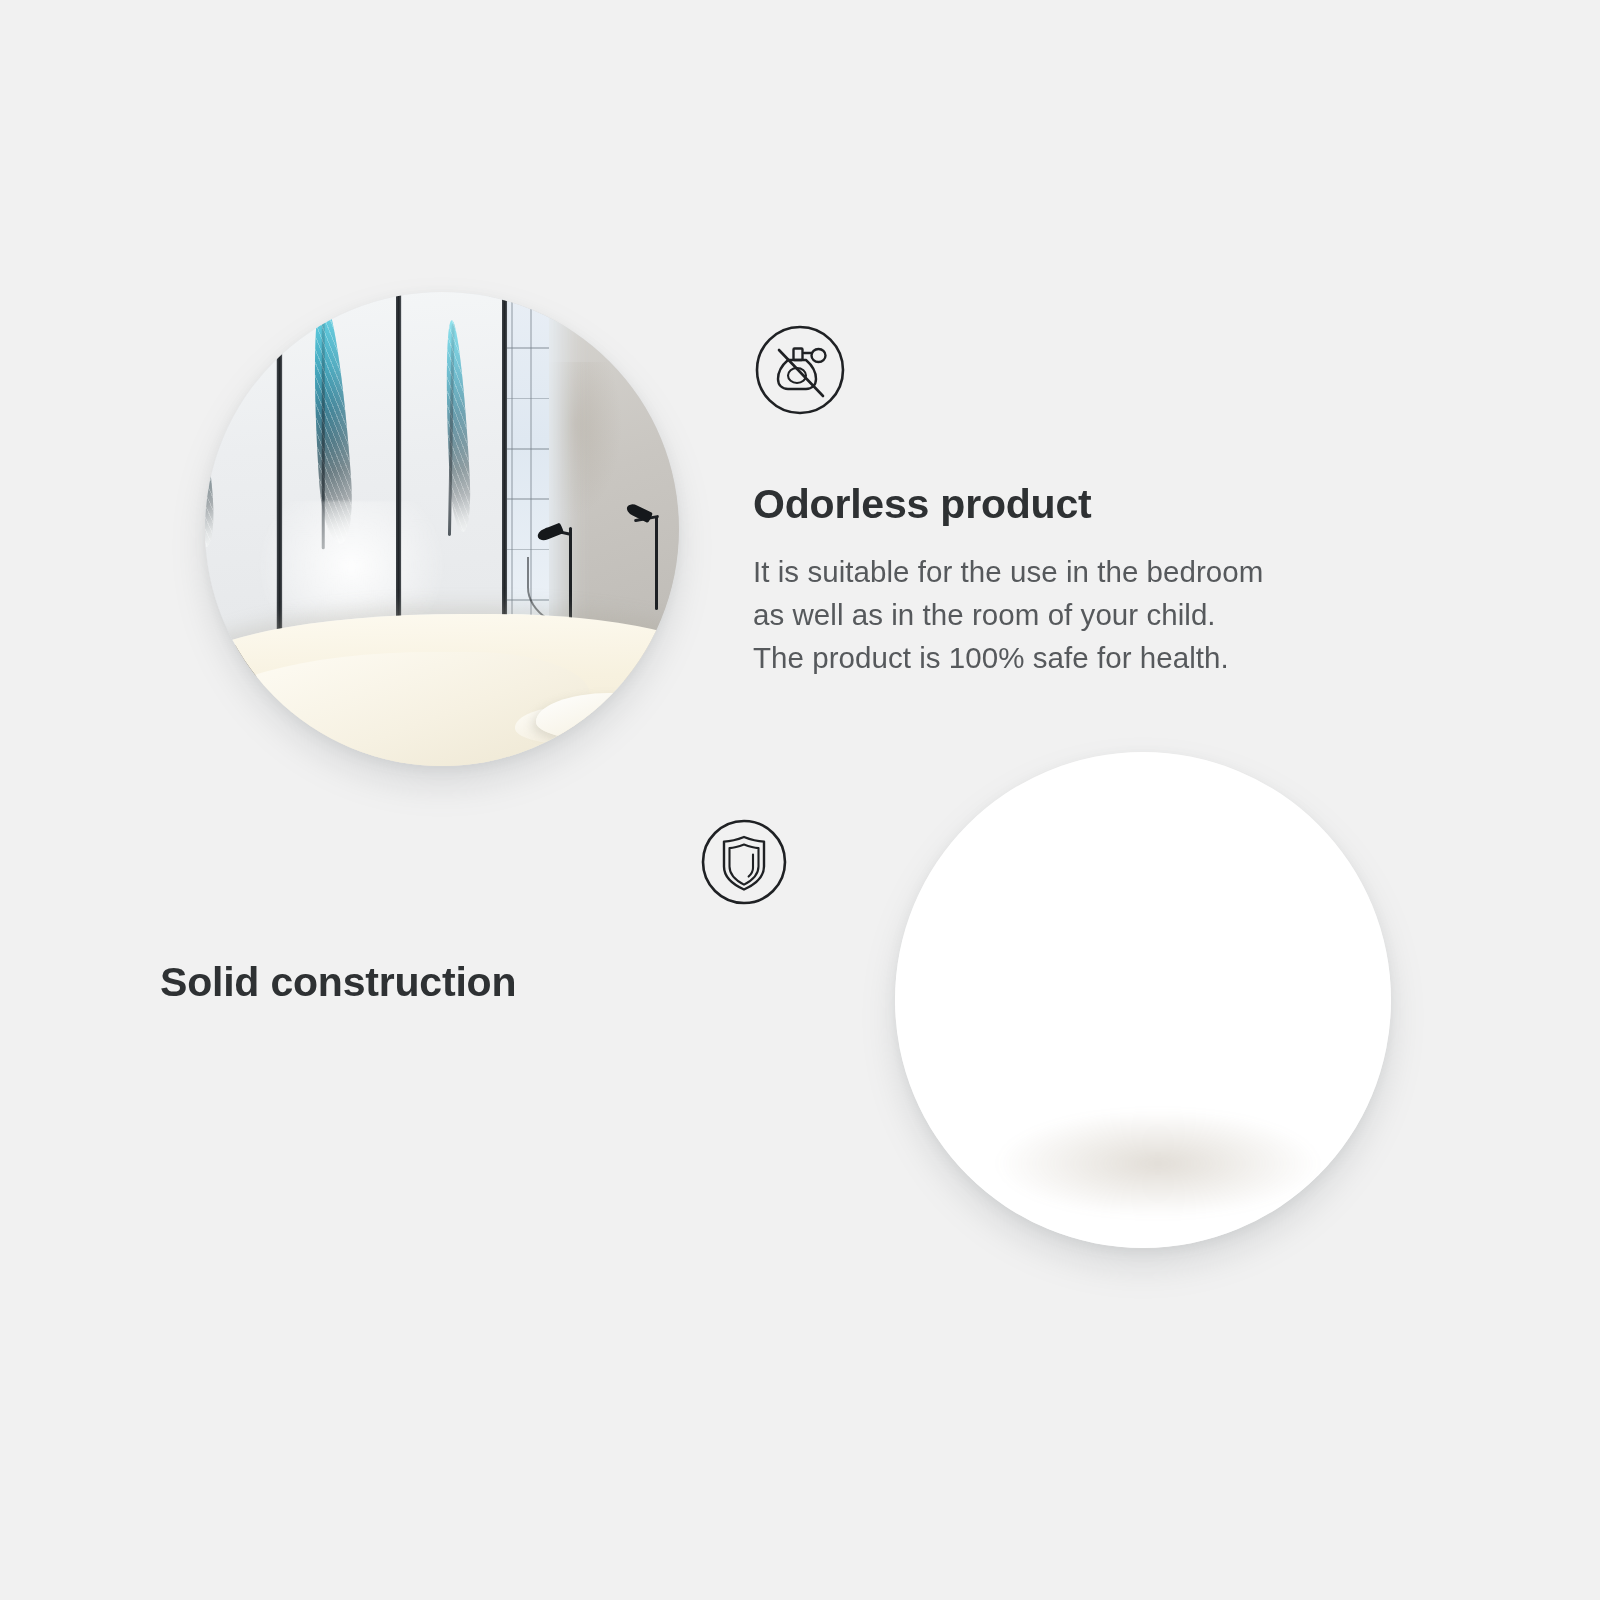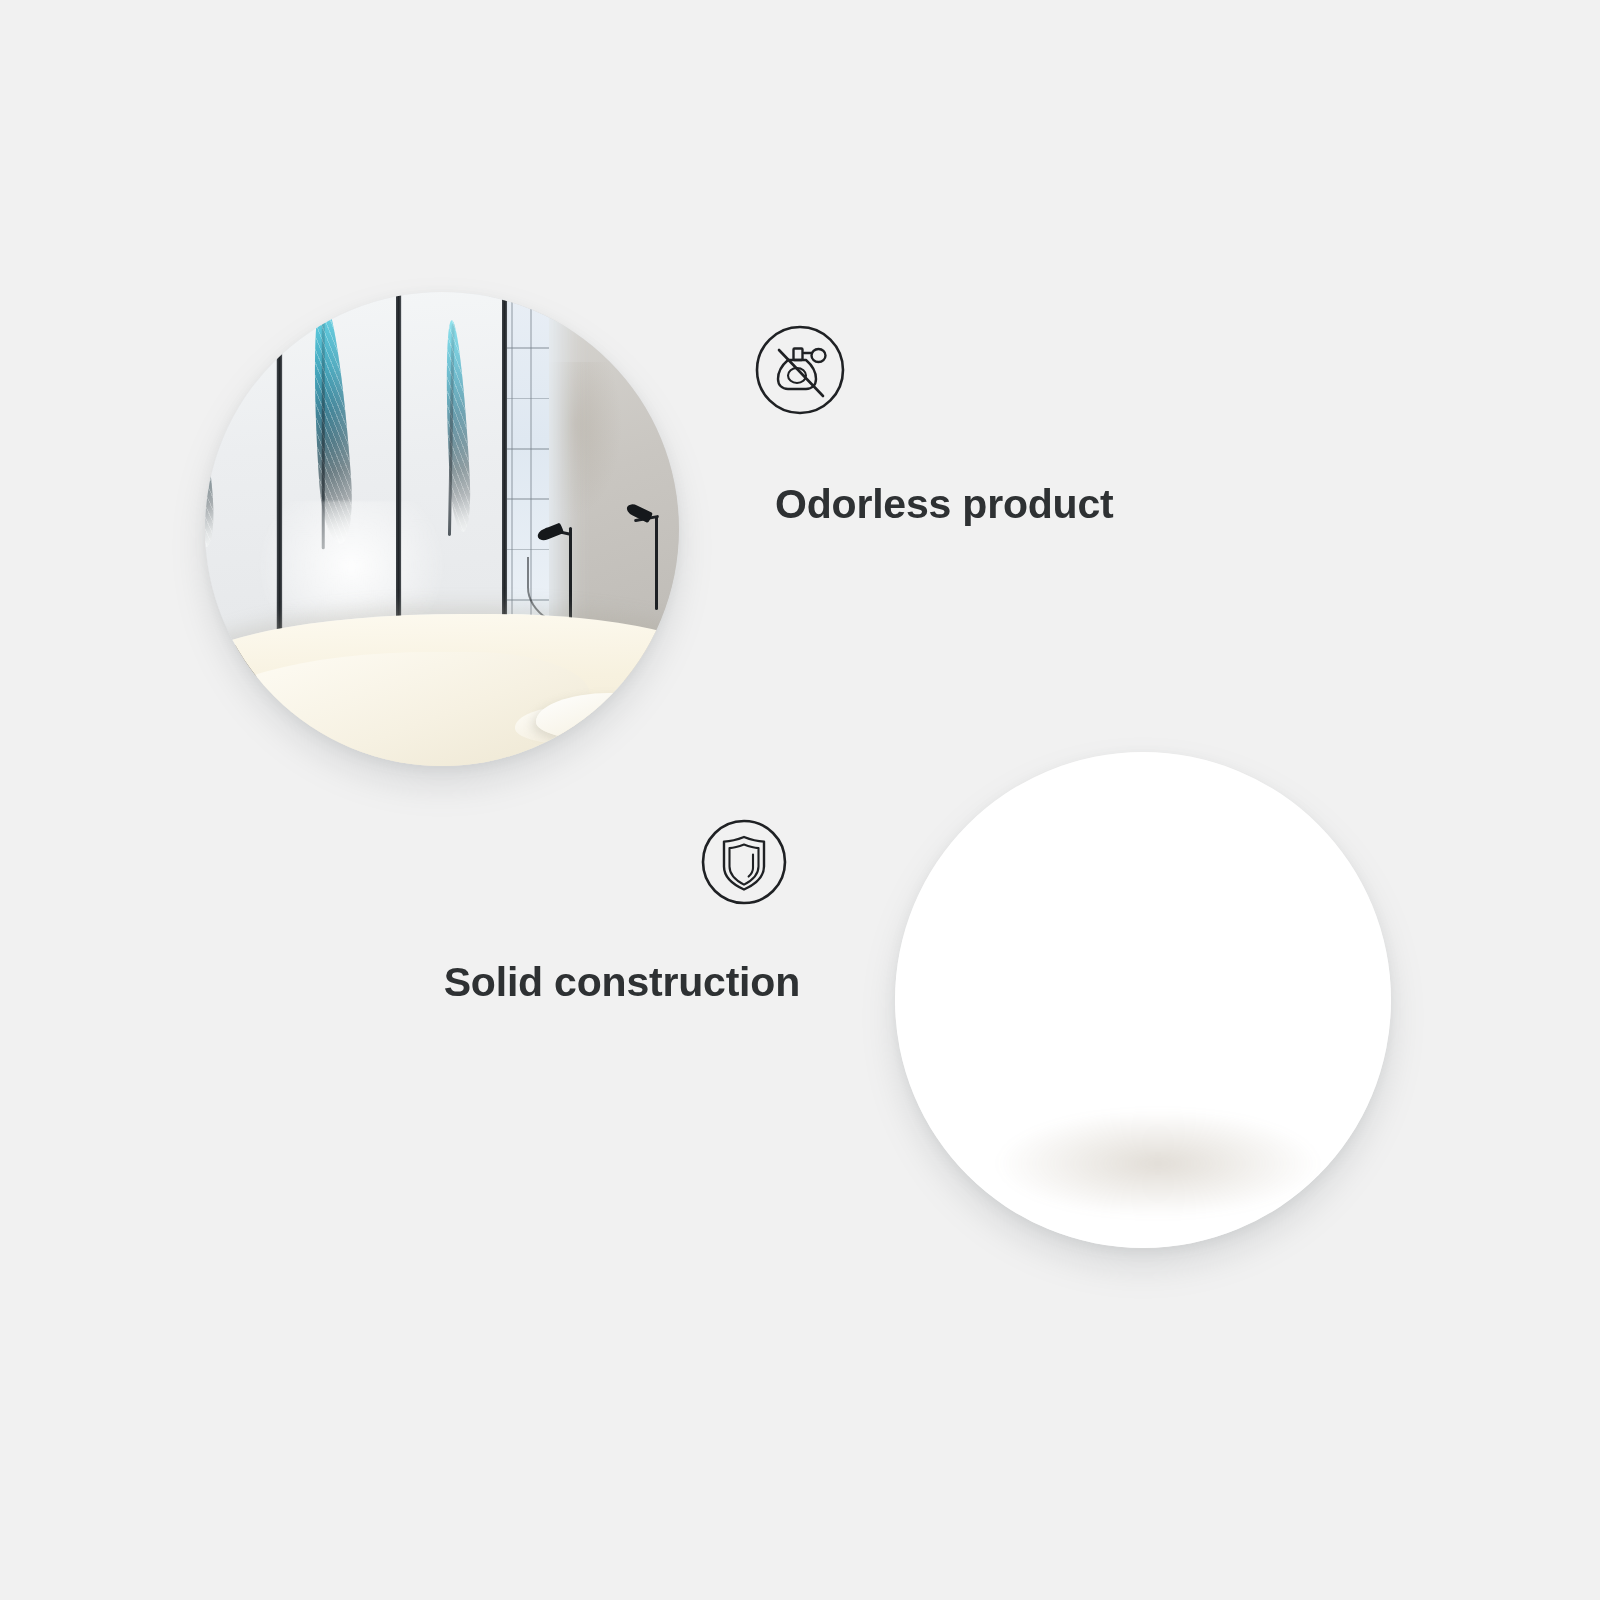--- a/index.html
+++ b/index.html
@@ -258,22 +258,22 @@
     filter: blur(5px);
   }
 
   
   .icon-circle { position: absolute; }
   #icon-no-odor { left: 752px; top: 322px; width: 96px; height: 96px; }
   #icon-shield  { left: 698px; top: 816px; width: 92px; height: 92px; }
 
   
   .feature-text { position: absolute; }
-  #text-odorless { left: 753px; top: 482px; width: 700px; text-align: left; margin-left: 22px; }
-  #text-solid    { left: 160px; top: 960px; width: 640px; text-align: right; }
+  #text-odorless { left: 753px; top: 482px; width: 700px; text-align: left; }
+  #text-solid    { left: 160px; top: 960px; width: 640px; }
 
   .feature-title {
     font-size: 41px;
     font-weight: bold;
     color: #2e3133;
     letter-spacing: -0.2px;
     line-height: 1.12;
     margin-bottom: 22px;
   }
   .feature-body {
@@ -365,20 +365,23 @@
       <ellipse cx="66.5" cy="33.5" rx="7" ry="6.5"></ellipse>
 
       <ellipse cx="45" cy="53.5" rx="9" ry="7.5" stroke-width="2.1"></ellipse>
 
       <path d="M27 28 L71 74" stroke-width="2.6"></path>
     </svg>
   </div>
 
   <div class="feature-text" id="text-odorless">
     <div class="feature-title">Odorless product</div>
+    <div class="feature-body">It is suitable for the use in the bedroom
+as well as in the room of your child.
+The product is 100% safe for health.</div>
   </div>
 
   <div class="icon-circle" id="icon-shield">
     <svg viewBox="0 0 92 92" width="92" height="92" fill="none" stroke="#1f2124" stroke-width="2.4" stroke-linecap="round" stroke-linejoin="round">
       <circle cx="46" cy="46" r="41" stroke-width="2.6"></circle>
 
       <path d="M46 21 C38.5 24 31.5 25.4 26 25.6 L26 50.5
                C26 60.5 35 68.5 46 73.5
                C57 68.5 66 60.5 66 50.5 L66 25.6
                C60.5 25.4 53.5 24 46 21 Z"></path>

